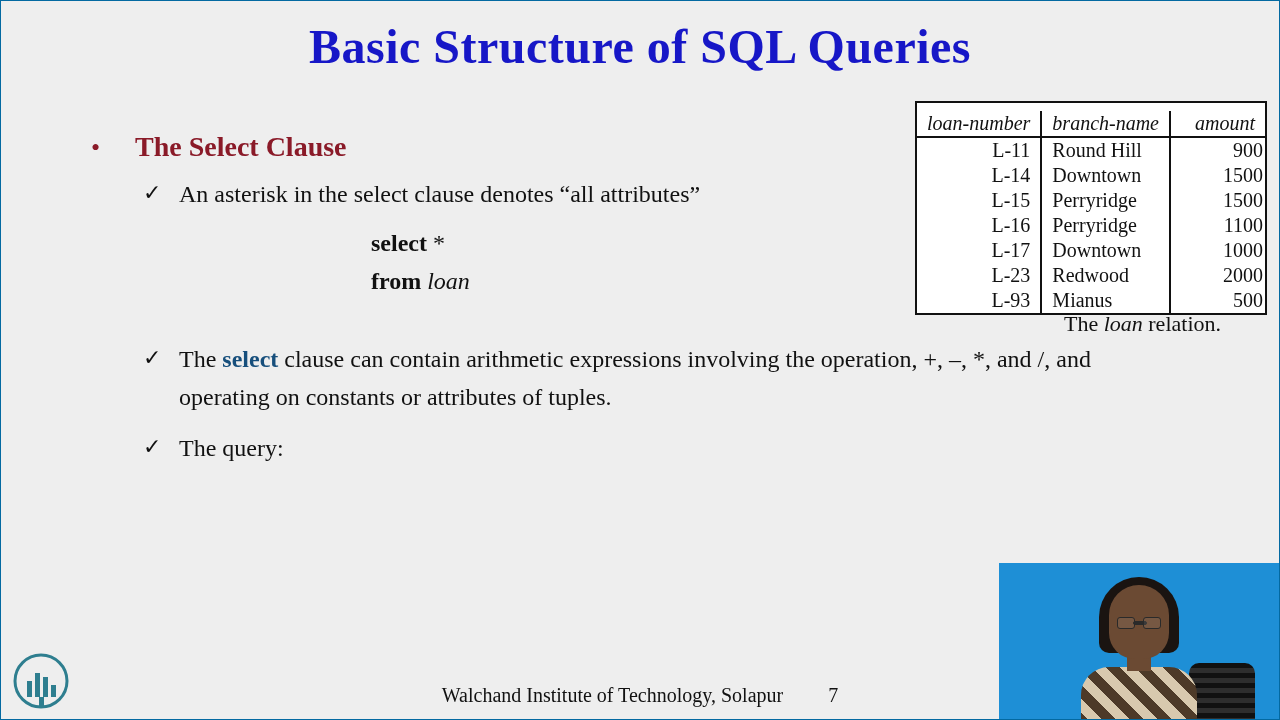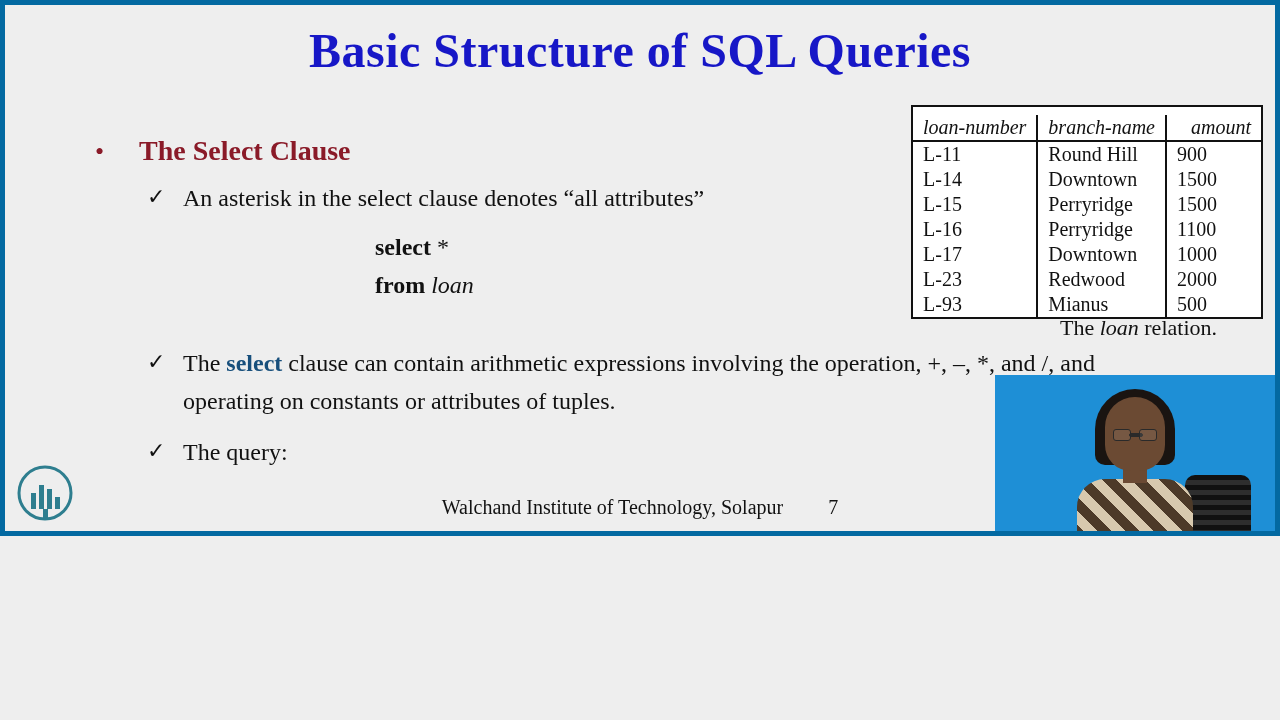--- a/index.html
+++ b/index.html
@@ -8,22 +8,22 @@
     width: 1280px;
     height: 720px;
     background: #eeeeee;
     font-family: "Times New Roman", Times, serif;
     color: #111;
     overflow: hidden;
   }
   .stage {
     position: relative;
     width: 1280px;
-    height: 536px;
-    border: 5px solid #0369a1;
+    height: 720px;
+    border: 1px solid #0369a1;
     box-sizing: border-box;
   }
   .title {
     position: absolute;
     top: 18px;
     left: 0;
     width: 100%;
     text-align: center;
     color: #1717c7;
     font-weight: bold;
@@ -99,22 +99,22 @@
     text-align: left;
   }
   .table-box th {
     font-style: italic;
     font-weight: normal;
     border-bottom: 2px solid #111;
     border-right: 2px solid #111;
   }
   .table-box th:last-child { border-right: none; padding-left: 24px; }
   .table-box td.col-sep { border-right: 2px solid #111; }
-  .table-box td.lnum { text-align: left; }
-  .table-box td.amt { padding-right: 14px; }
+  .table-box td.lnum { text-align: right; }
+  .table-box td.amt { text-align: right; padding-right: 2px; }
   .table-caption {
     position: absolute;
     top: 310px;
     right: 58px;
     font-size: 22px;
   }
   .table-caption .it { font-style: italic; }
   .footer {
     position: absolute;
     bottom: 12px;

